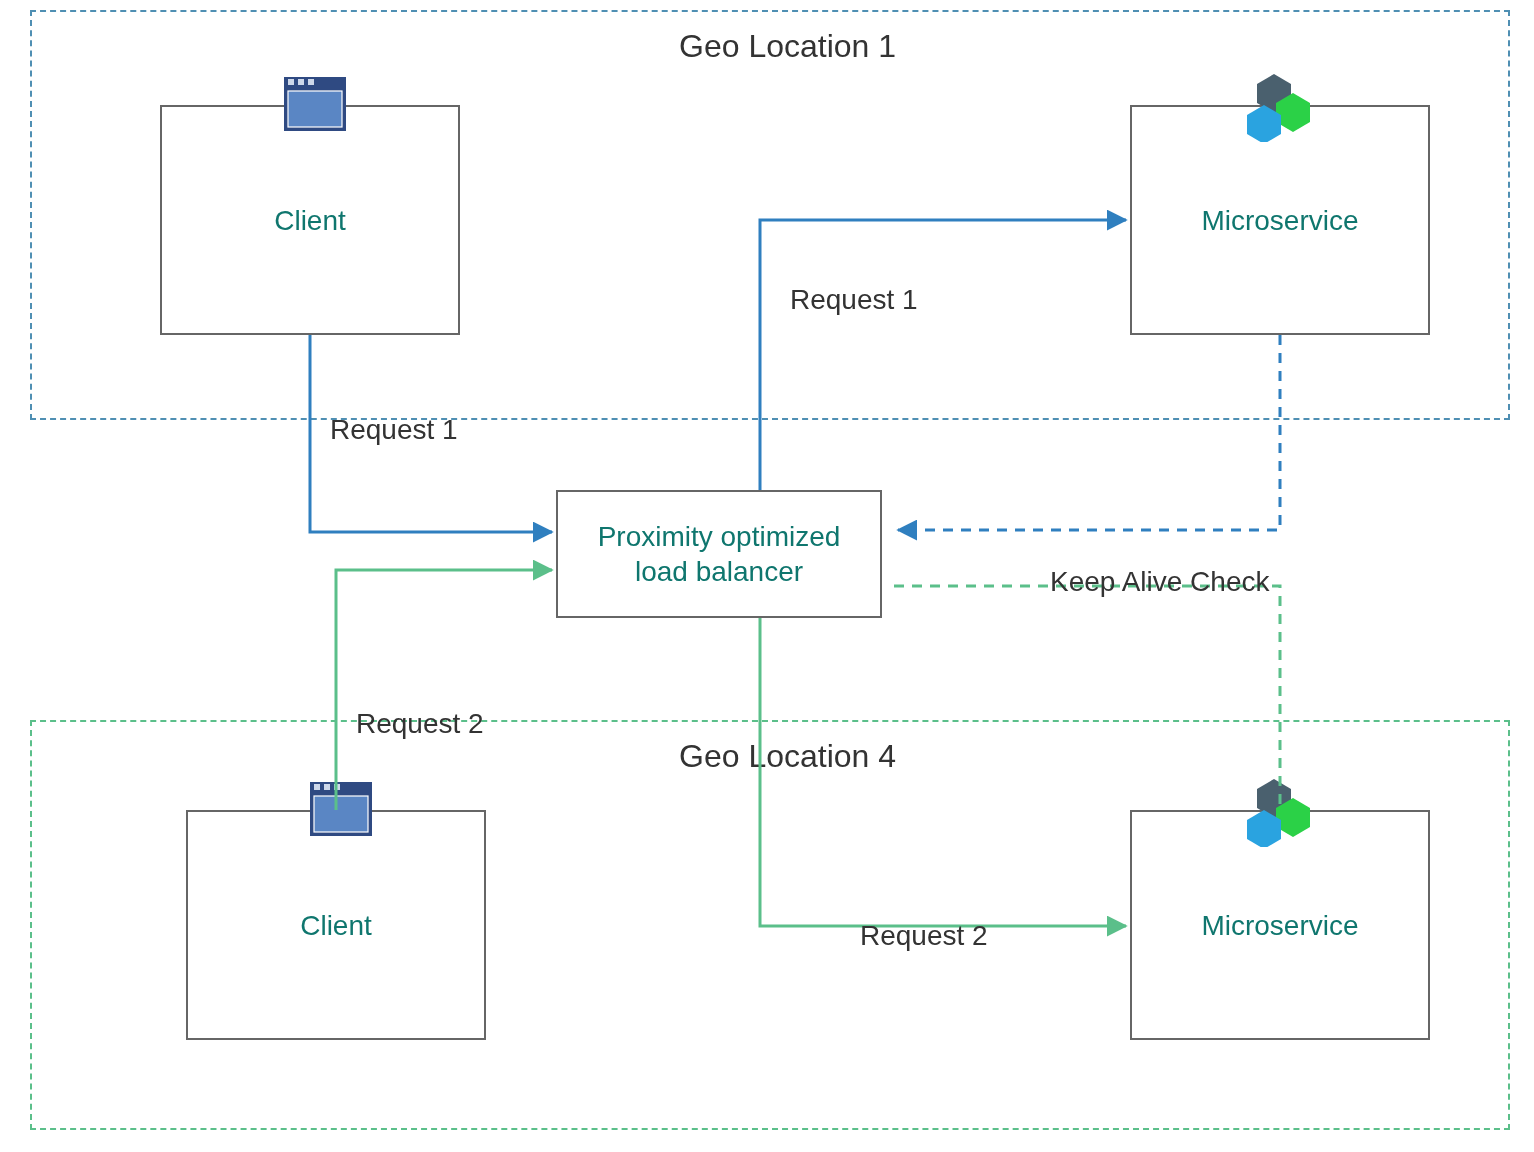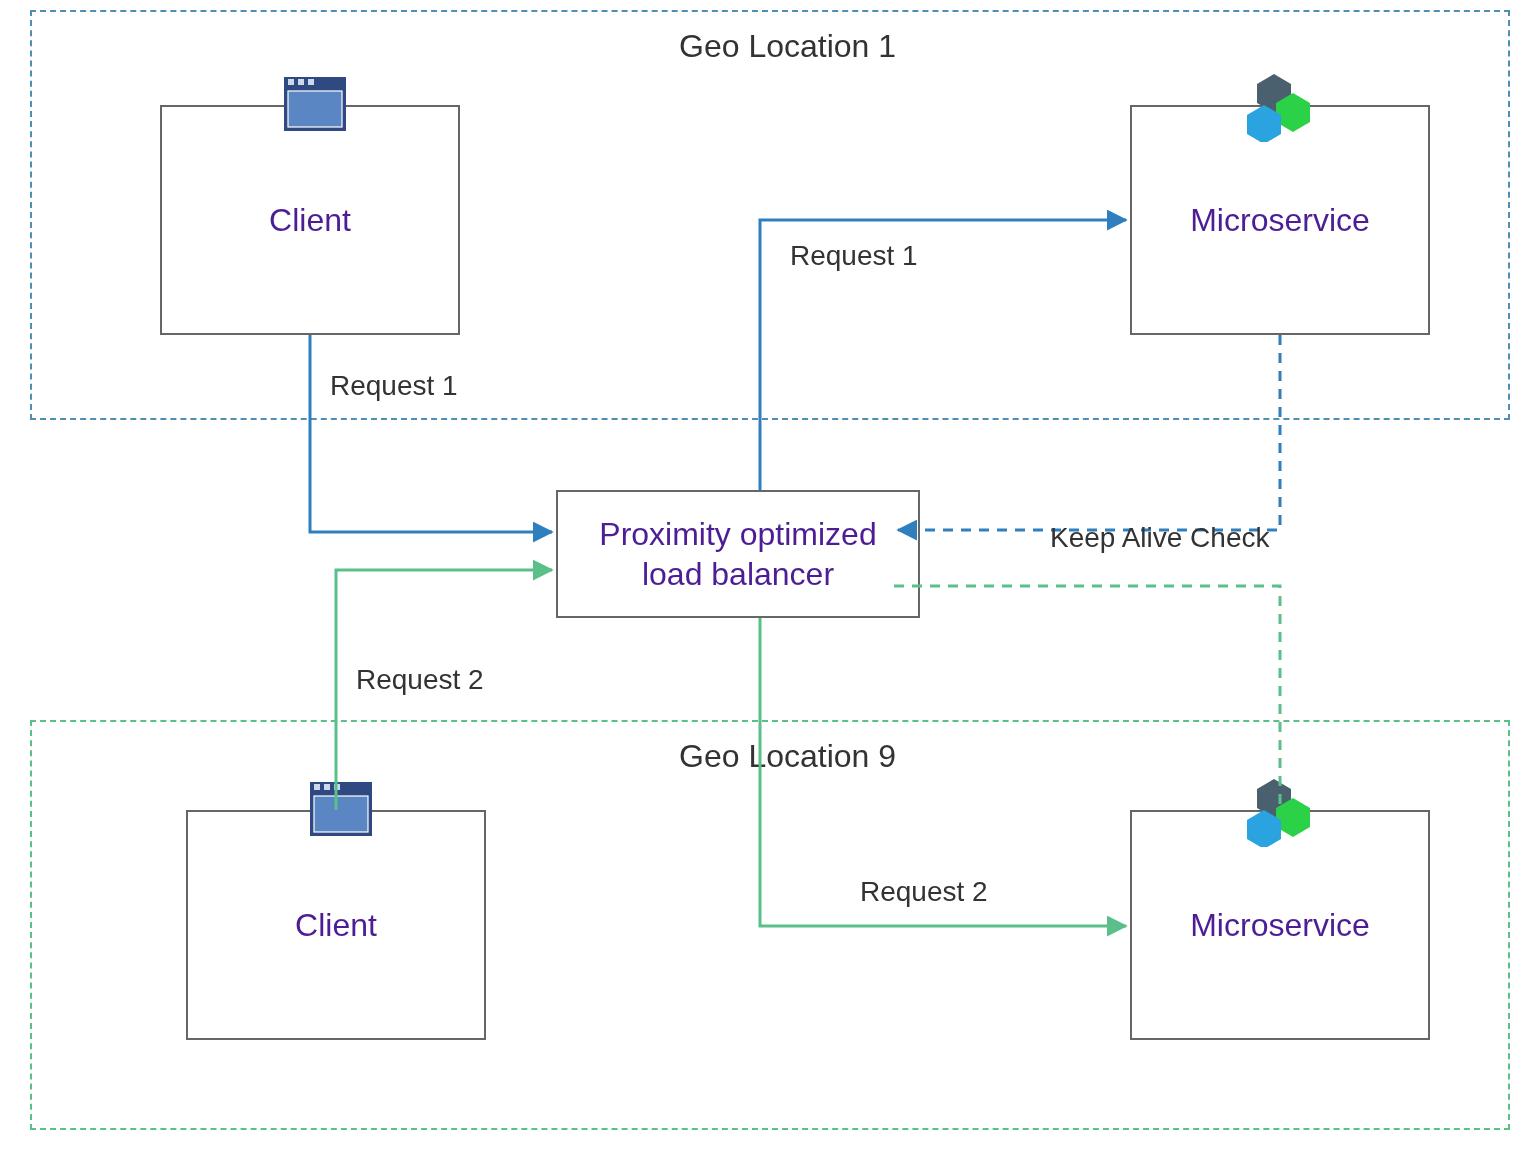--- a/index.html
+++ b/index.html
@@ -28,32 +28,33 @@
   }
 
   .box {
     position: absolute;
     border: 2px solid #666;
     background: #fff;
     box-sizing: border-box;
     display: flex;
     align-items: center;
     justify-content: center;
-    font-size: 32px;
-    color: #4c1d95;
+    font-size: 28px;
+    color: #0f766e;
     text-align: center;
     padding: 4px 25px;
     line-height: 1.25;
   }
 
   .edge-label {
     position: absolute;
     font-size: 28px;
     color: #333;
     white-space: nowrap;
+    margin-top: 44px;
   }
 
   
   .client-icon {
     position: absolute;
     width: 62px;
     height: 54px;
   }
   .ms-icon {
     position: absolute;
@@ -69,21 +70,21 @@
     pointer-events: none;
   }
 </style>
 </head>
 <body>
 
 <div class="region blue" style="left:30px; top:10px; width:1480px; height:410px;"></div>
 <div class="region-title" style="left:640px; top:28px;">Geo Location 1</div>
 
 <div class="region green" style="left:30px; top:720px; width:1480px; height:410px;"></div>
-<div class="region-title" style="left:640px; top:738px;">Geo Location 9</div>
+<div class="region-title" style="left:640px; top:738px;">Geo Location 4</div>
 
 <div class="box" style="left:160px; top:105px; width:300px; height:230px;">
   <span>Client</span>
 </div>
 <div class="client-icon" style="left:284px; top:77px;">
   <svg width="62" height="54" viewBox="0 0 62 54">
     <rect x="0" y="0" width="62" height="54" fill="#2f4a82"></rect>
     <rect x="4" y="14" width="54" height="36" fill="#5a86c4" stroke="#fff" stroke-width="1.2"></rect>
     <rect x="4" y="2" width="6" height="6" fill="#cdd8ea"></rect>
     <rect x="14" y="2" width="6" height="6" fill="#cdd8ea"></rect>
@@ -95,21 +96,21 @@
   <span>Microservice</span>
 </div>
 <div class="ms-icon" style="left:1244px; top:72px;">
   <svg width="80" height="70" viewBox="0 0 80 70">
     <polygon points="30,2 47,12 47,31 30,41 13,31 13,12" fill="#4a606e"></polygon>
     <polygon points="49,21 66,31 66,50 49,60 32,50 32,31" fill="#2bd147"></polygon>
     <polygon points="20,33 37,43 37,62 20,72 3,62 3,43" fill="#2aa3e0"></polygon>
   </svg>
 </div>
 
-<div class="box" style="left:556px; top:490px; width:364px; height:128px; white-space:pre-line;">
+<div class="box" style="left:556px; top:490px; width:326px; height:128px; white-space:pre-line;">
   <span>Proximity optimized
 load balancer</span>
 </div>
 
 <div class="box" style="left:186px; top:810px; width:300px; height:230px;">
   <span>Client</span>
 </div>
 <div class="client-icon" style="left:310px; top:782px;">
   <svg width="62" height="54" viewBox="0 0 62 54">
     <rect x="0" y="0" width="62" height="54" fill="#2f4a82"></rect>

